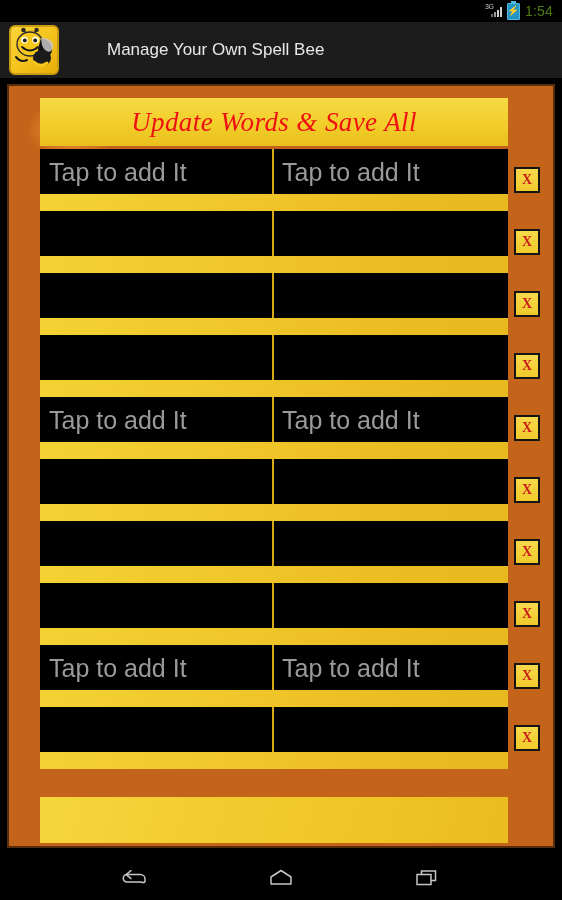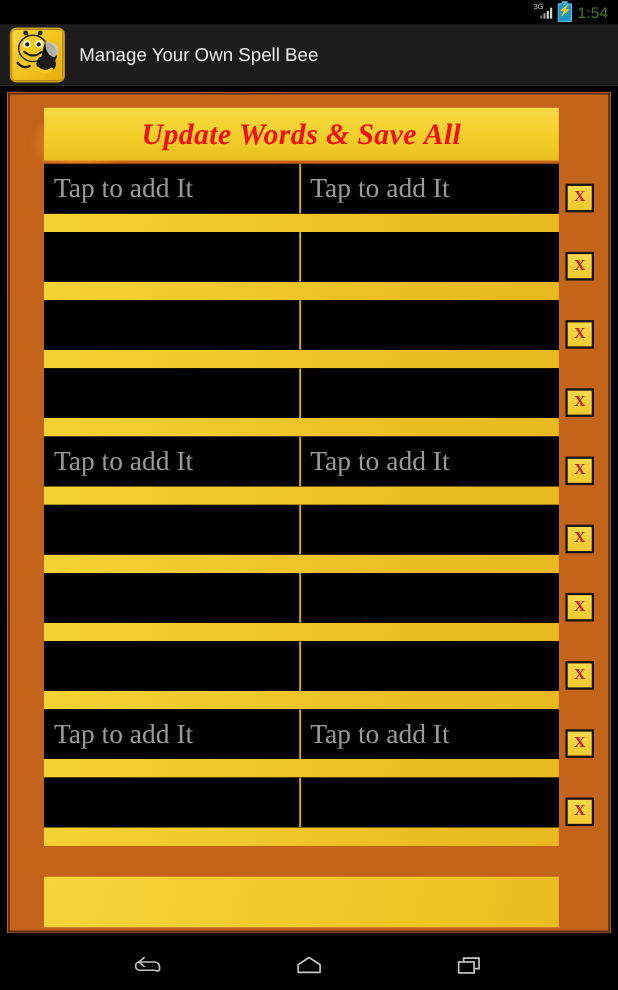--- a/index.html
+++ b/index.html
@@ -38,20 +38,21 @@
     position:absolute;left:50%;top:50%;transform:translate(-50%,-50%);
     color:#fff;font-size:10px;line-height:10px;font-weight:bold;
   }
   .clock{color:#4d7c0f;font-size:14px;letter-spacing:0.2px;}
 
   
   .titlebar{
     position:absolute;left:0;top:22px;width:562px;height:56px;
     background:#1c1c1c;display:flex;align-items:center;
     border-bottom:2px solid #4d7c0f;
+    gap:35px;
   }
   .applogo{
     width:46px;height:46px;margin-left:9px;border-radius:6px;
     background:linear-gradient(135deg,#fbd43b 0%,#f5c31e 50%,#e8ad0a 100%);
     border:2px solid #c99b10;position:relative;overflow:hidden;flex:none;
   }
   .applogo svg{position:absolute;left:0;top:0;}
   .apptitle{
     color:#e8e8e8;font-size:17px;margin-left:13px;
     font-family:"Liberation Sans",sans-serif;
@@ -93,21 +94,21 @@
     z-index:2;
   }
 
   
   .banner{
     width:468px;height:48px;
     background:linear-gradient(180deg,#f7da45 0%,#f2ce2a 55%,#e9bf1e 100%);
     display:flex;align-items:center;justify-content:center;
   }
   .banner-text{
-    color:#ef1111;font-size:27px;font-weight:bold;font-style:italic;
+    color:#ef1111;font-size:27px;font-weight:normal;font-style:italic;
     font-family:"Liberation Serif",serif;letter-spacing:0.4px;
     white-space:nowrap;
   }
 
   
   .rows{position:relative;margin-top:3px;}
   .row{
     position:relative;width:468px;height:45px;margin-bottom:17px;
     background:#000;
     box-sizing:border-box;
@@ -116,21 +117,21 @@
     position:absolute;left:0;top:0;width:468px;height:45px;
     display:flex;background:#000;
   }
   .cell{
     flex:1 1 50%;height:45px;background:#000;display:flex;align-items:center;
     overflow:hidden;box-sizing:border-box;
   }
   .cell.left{border-right:2px solid #d4a818;padding-left:9px;}
   .cell.right{padding-left:8px;}
   .cell-text{
-    color:#9a9a9a;font-size:25px;font-family:Liberation Serif, serif;
+    color:#9a9a9a;font-size:25px;font-family:Liberation Sans, sans-serif;
     white-space:nowrap;line-height:28px;
   }
   .cell-text.empty{visibility:hidden;}
 
   
   .xbtn{
     position:absolute;width:26px;height:26px;
     background:linear-gradient(180deg,#f7d94a 0%,#f0c92c 100%);
     border:2px solid #141414;
     display:flex;align-items:center;justify-content:center;

